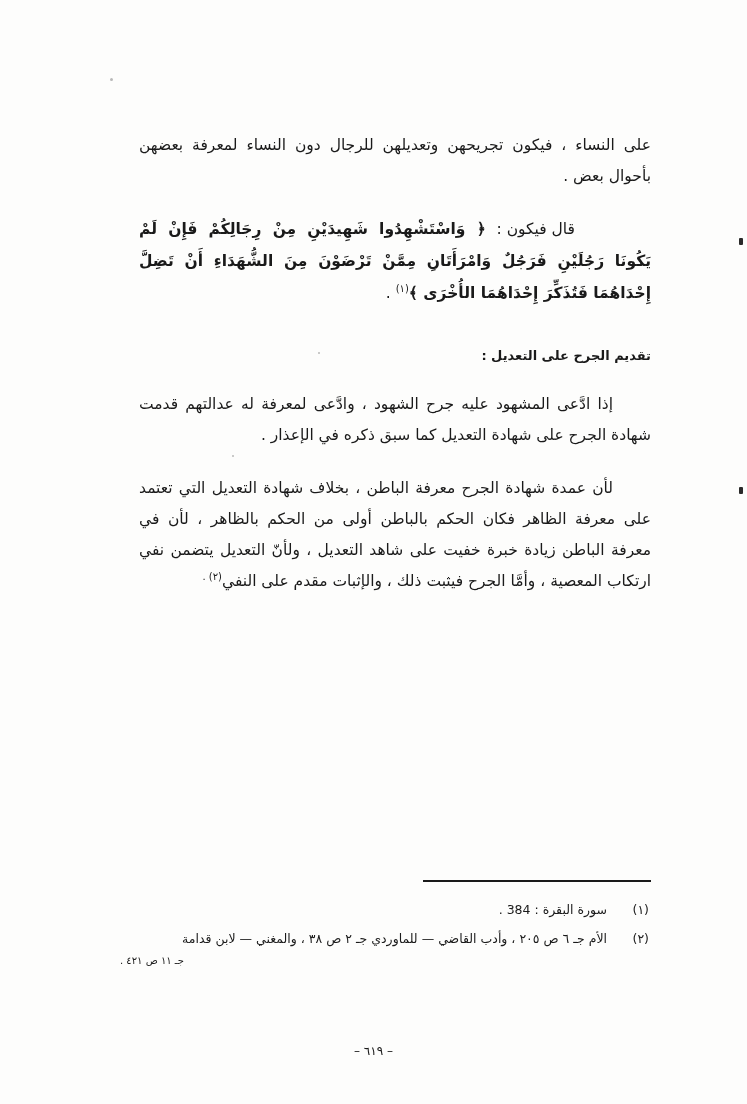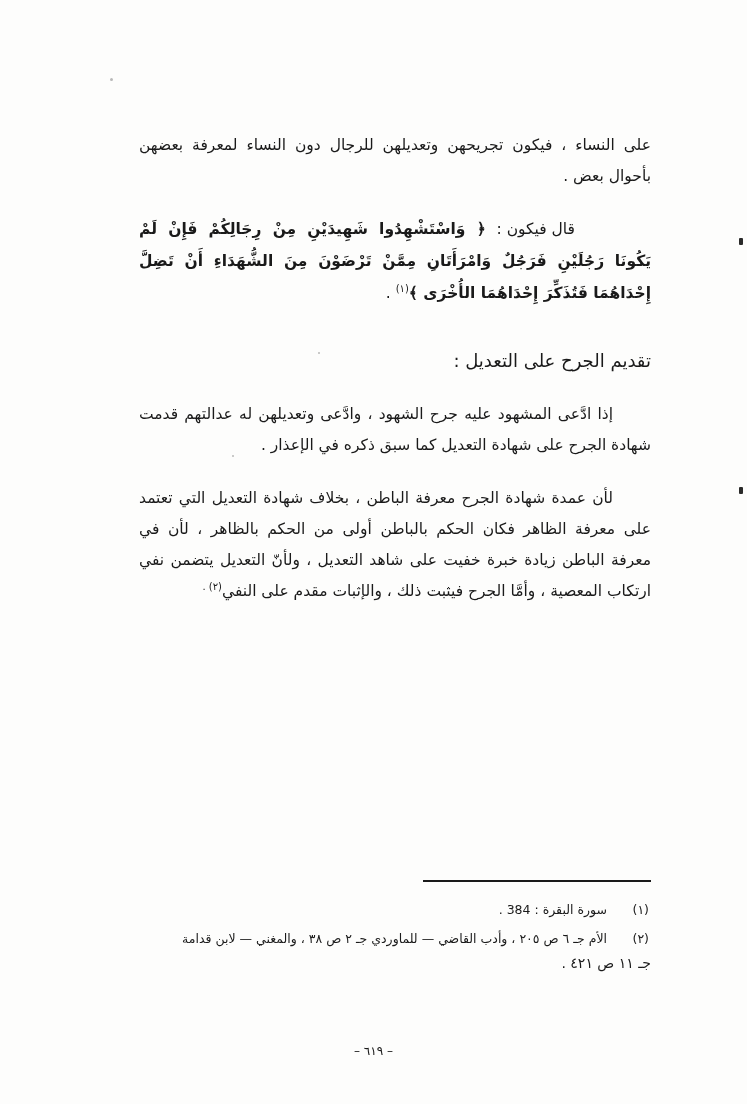--- a/index.html
+++ b/index.html
@@ -41,22 +41,22 @@
   .indent {
     text-indent: 38px;
   }
   .quran {
     font-size: 15.5px;
     line-height: 2.05;
     font-weight: 600;
     letter-spacing: 0.2px;
   }
   .heading {
-    font-size: 18px;
-    font-weight: 400;
+    font-size: 13px;
+    font-weight: 700;
     margin-top: 34px;
     margin-bottom: 20px;
   }
   .sup {
     font-size: 10px;
     vertical-align: super;
   }
   .footnotes {
     position: absolute;
     right: 96px;
@@ -81,22 +81,22 @@
     width: 42px;
     flex: 0 0 42px;
     text-align: right;
     padding-right: 2px;
   }
   .fn-text {
     flex: 1 1 auto;
     text-align: justify;
   }
   .fn-cont {
-    text-align: right;
-    font-size: 14px;
+    text-align: left;
+    font-size: 10px;
     padding-left: 24px;
     margin-top: -2px;
   }
   .pagenum {
     position: absolute;
     bottom: 46px;
     left: 0;
     right: 0;
     text-align: center;
     font-size: 12px;
@@ -131,21 +131,21 @@
     <p class="para">على النساء ، فيكون تجريحهن وتعديلهن للرجال دون النساء لمعرفة بعضهن بأحوال بعض .</p>
 
     <p class="para">
       <span class="indent" style="display:inline-block;padding-right:38px;">قال فيكون :</span>
       <span class="quran">﴿ وَاسْتَشْهِدُوا شَهِيدَيْنِ مِنْ رِجَالِكُمْ فَإِنْ لَمْ يَكُونَا رَجُلَيْنِ فَرَجُلٌ وَامْرَأَتَانِ مِمَّنْ تَرْضَوْنَ مِنَ الشُّهَدَاءِ أَنْ تَضِلَّ إِحْدَاهُمَا فَتُذَكِّرَ إِحْدَاهُمَا الأُخْرَى ﴾</span><span class="sup">(١)</span> .
     </p>
 
 
     <p class="heading">تقديم الجرح على التعديل :</p>
 
-    <p class="para indent">إذا ادَّعى المشهود عليه جرح الشهود ، وادَّعى وتعديلهن له عدالتهم قدمت شهادة الجرح على شهادة التعديل كما سبق ذكره في الإعذار .</p>
+    <p class="para indent">إذا ادَّعى المشهود عليه جرح الشهود ، وادَّعى لمعرفة له عدالتهم قدمت شهادة الجرح على شهادة التعديل كما سبق ذكره في الإعذار .</p>
 
     <p class="para indent">
       <span>لأن عمدة شهادة الجرح معرفة الباطن ، بخلاف شهادة التعديل التي تعتمد على معرفة الظاهر فكان الحكم بالباطن أولى من الحكم بالظاهر ، لأن في معرفة الباطن زيادة خبرة خفيت على شاهد التعديل ، ولأنّ التعديل يتضمن نفي ارتكاب المعصية ، وأمَّا الجرح فيثبت ذلك ، والإثبات مقدم على النفي</span><span class="sup">(٢) .</span>
     </p>
 
   </div>
 
   <div class="footnotes">
     <div class="fn-rule"></div>
 

